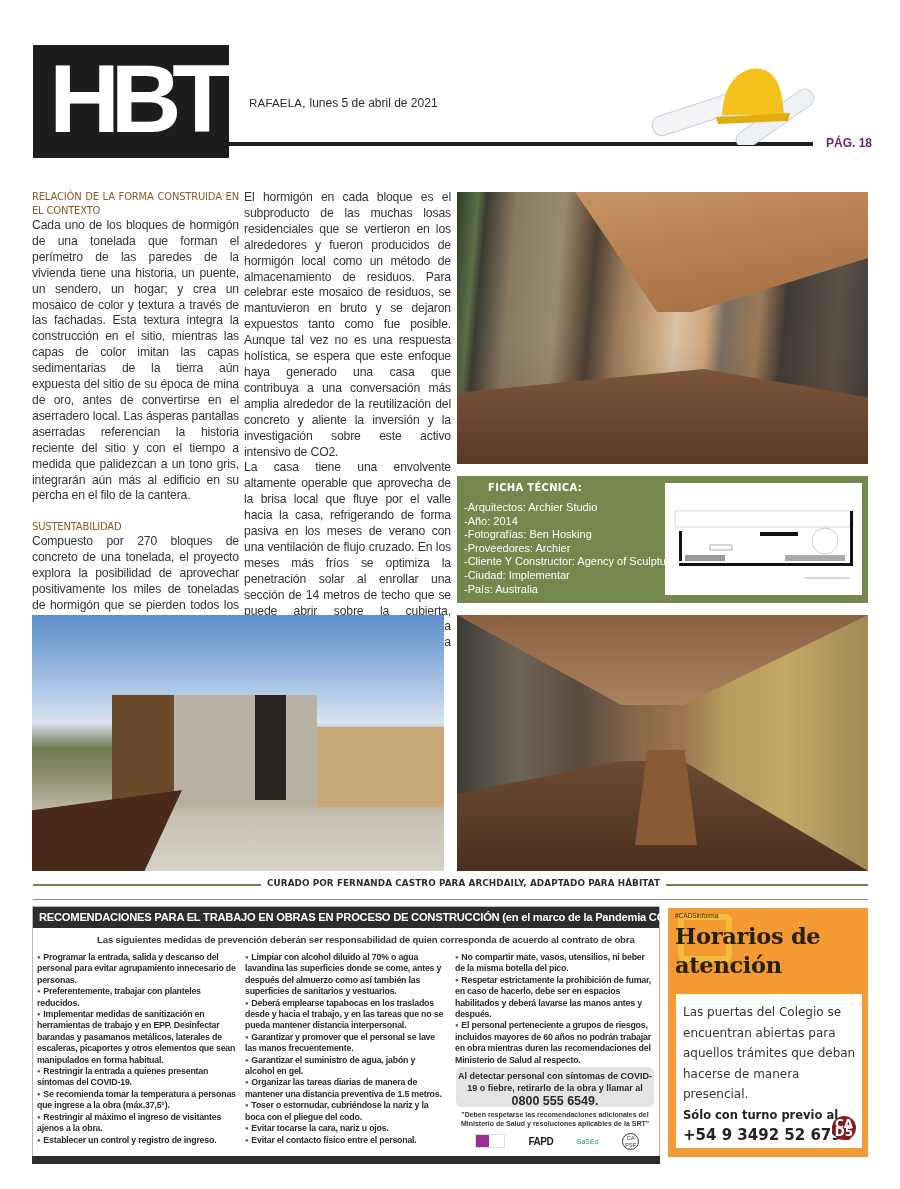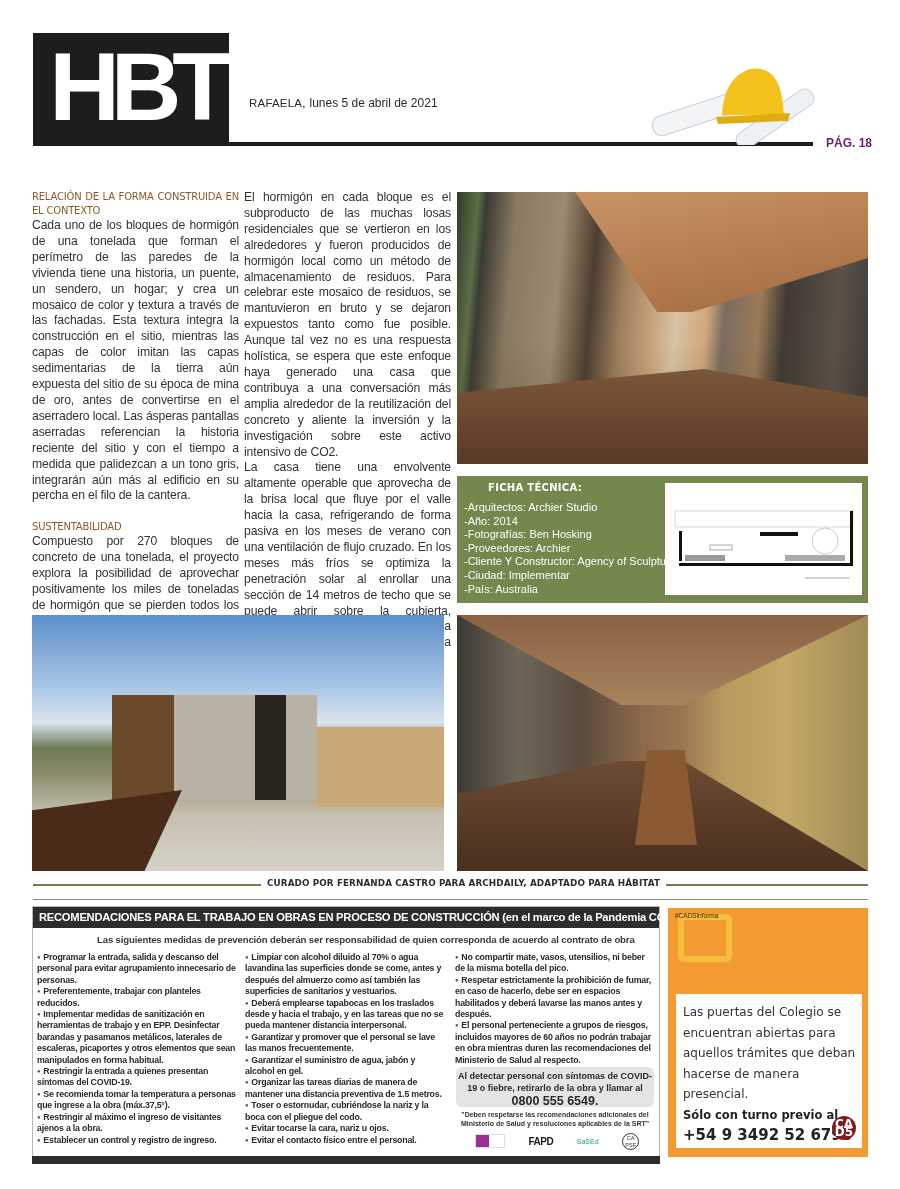--- a/index.html
+++ b/index.html
@@ -1,20 +1,20 @@
 <!DOCTYPE html>
 <html><head>
 <meta charset="utf-8">
 <style>
   * { box-sizing: border-box; margin: 0; padding: 0; }
   html, body { width: 900px; height: 1189px; background: #ffffff; overflow: hidden; }
   body { position: relative; font-family: "Liberation Sans", sans-serif; color: #2b2b2b; }
 
   
-  .logo-box { position: absolute; left: 33px; top: 33px; width: 196px; height: 113px; background: #1d1d1d; }
+  .logo-box { position: absolute; left: 33px; top: 45px; width: 196px; height: 113px; background: #1d1d1d; }
   .logo-text { position: absolute; left: 18px; top: 4px; font-family: "Liberation Sans", sans-serif; font-weight: bold; font-size: 96px; color: #fff; letter-spacing: -9px; line-height: 100px; transform: scaleX(1.02); }
   .header-rule { position: absolute; left: 229px; top: 142px; width: 584px; height: 4px; background: #1d1d1d; }
   .dateline { position: absolute; left: 249px; top: 94px; font-size: 14px; color: #2a2a2a; }
   .dateline .city { font-size: 11.5px; letter-spacing: 0.2px; }
   .dateline .date { font-weight: normal; font-size: 12px; }
   .page-num { position: absolute; left: 826px; top: 136px; font-size: 12px; font-weight: bold; color: #701a75; }
   .helmet-art { position: absolute; left: 650px; top: 55px; width: 175px; height: 90px; }
 
   
   .col { position: absolute; top: 190px; width: 207px; font-family: "Liberation Sans", sans-serif; font-size: 12.2px; line-height: 15.9px; color: #333; text-align: justify; letter-spacing: -0.15px; }
@@ -199,20 +199,24 @@
     <div class="logo-fapd">FAPD</div>
     <div class="logo-sasel">SaSEd</div>
     <div class="logo-capsf">CA PSF</div>
   </div>
 </div>
 <div class="covid-bottom"></div>
 
 <div class="ad">
   <div class="ad-mark"></div>
   <div class="ad-tag">#CADSinforma</div>
+  <div class="ad-title">
+    <div>Horarios de</div>
+    <div>atención</div>
+  </div>
   <div class="ad-body">
     <div>Las puertas del Colegio se encuentran abiertas para aquellos trámites que deban hacerse de manera presencial.</div>
     <div class="strong">Sólo con turno previo al</div>
     <div class="phone">+54 9 3492 52 6796</div>
     <div class="ad-badge">
       <span>CA</span><br>
       <span>D5</span>
     </div>
   </div>
 </div>

